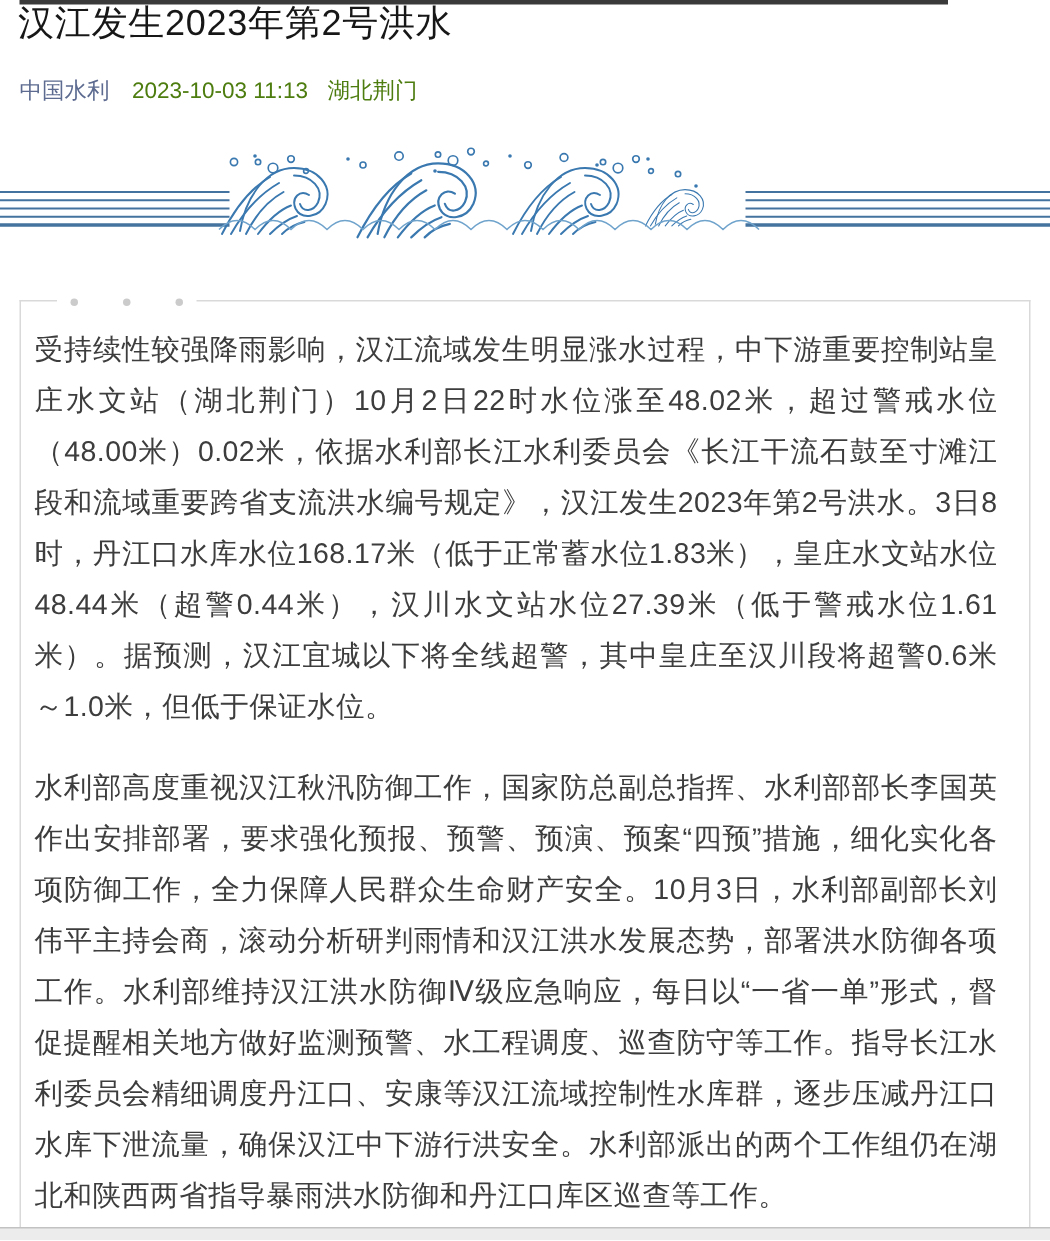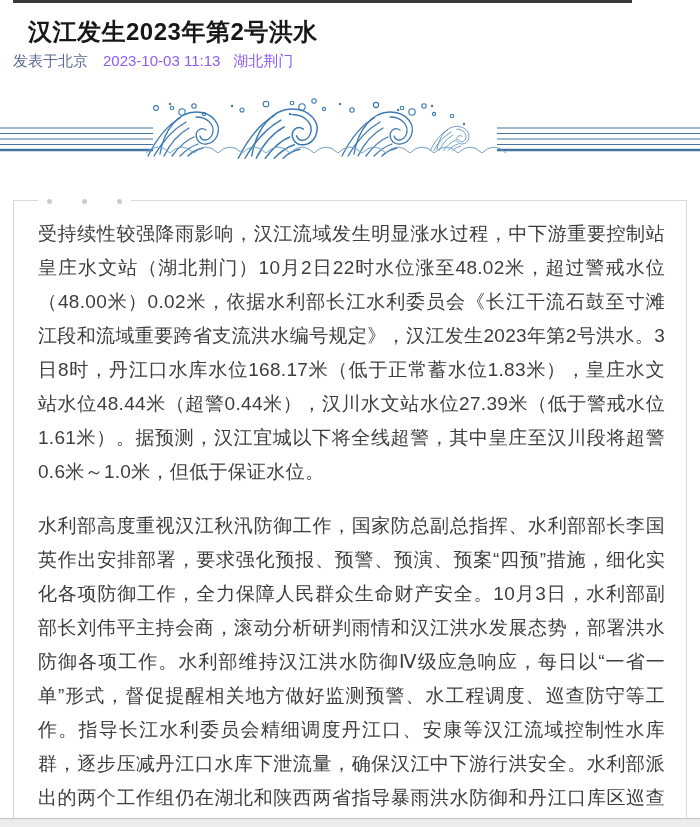--- a/index.html
+++ b/index.html
@@ -2,30 +2,30 @@
 <html><head>
 <meta charset="utf-8">
 <style>
   html,body{margin:0;padding:0;background:#fff;}
   .page{
     position:relative;width:700px;height:827px;background:#ffffff;overflow:hidden;
     font-family:"Liberation Sans","DejaVu Sans",sans-serif;
   }
   .top-strip{position:absolute;left:13px;top:0;width:619px;height:3px;background:#3a3a3a;}
   .title{
-    position:absolute;left:12px;top:0;margin:16px;width:660px;
-    font-size:24px;font-weight:700;color:#171717;line-height:32px;letter-spacing:.5px;
+    position:absolute;left:12px;top:0;margin:0;width:660px;
+    font-size:24px;font-weight:400;color:#171717;line-height:32px;letter-spacing:.5px;
   }
   .byline{position:absolute;left:13px;top:51px;font-size:15px;line-height:19px;white-space:nowrap;}
   .account{color:#5d6b90;margin-right:15px;cursor:pointer;}
-  .meta{color:#8b5cf6;margin-right:13px;}
+  .meta{color:#4d7c0f;margin-right:13px;}
   .wave-band{position:absolute;left:0;top:98px;width:700px;height:80px;}
   .content-box{
     position:absolute;left:13px;top:200px;width:674px;height:618px;box-sizing:border-box;
-    border:1px solid #d9d9d9;border-bottom:none;padding:16px 21px 0 24px;
+    border:1px solid #d9d9d9;border-bottom:none;padding:16px 21px 0 9px;
   }
   .content-box p{
     margin:0 0 20px;font-size:19px;line-height:34px;color:#3d3d3d;
     text-align:justify;letter-spacing:.3px;
   }
   .dots{
     position:absolute;top:-3px;left:24px;background:#ffffff;padding:0 9px;
     display:flex;gap:30px;height:6px;align-items:center;
   }
   .dots i{width:5px;height:5px;border-radius:50%;background:#cbcbcb;display:block;}
@@ -37,21 +37,21 @@
 </head>
 <body>
 
 <div class="page">
 
   <div class="top-strip"></div>
 
   <h1 class="title">汉江发生2023年第2号洪水</h1>
 
   <div class="byline">
-    <span class="account">发表于北京</span><span class="meta">2023-10-03 11:13</span><span class="meta">湖北荆门</span>
+    <span class="account">中国水利</span><span class="meta">2023-10-03 11:13</span><span class="meta">湖北荆门</span>
   </div>
 
   <div class="wave-band">
     <svg width="700" height="80" viewBox="0 0 700 80" xmlns="http://www.w3.org/2000/svg">
       <defs>
         <g id="crest" fill="none" stroke="#3a78b0" stroke-width="1.3" stroke-linecap="round">
           <path d="M-2,50 C2,26 16,8 34,8 C50,8 60,20 55,32 C51,41 39,43 35,35 C32,28 38,22 44,26"></path>
           <path d="M34,13 C46,13 54,22 50,31 C47,37 40,38 38,32"></path>
           <path d="M-14,52 C-6,36 4,22 18,14"></path>
           <path d="M-8,52 C0,38 10,26 24,18"></path>

